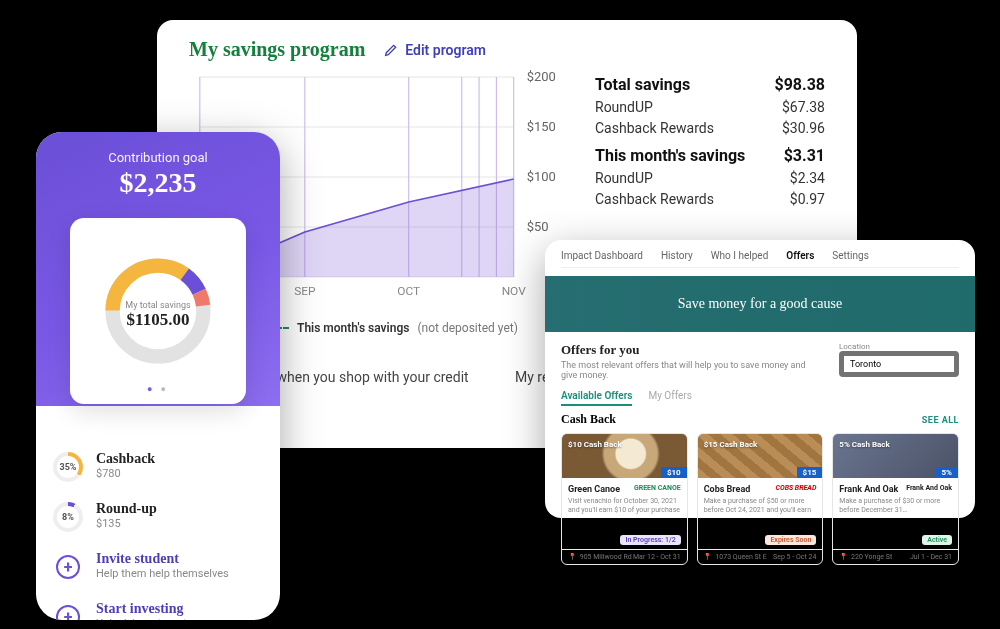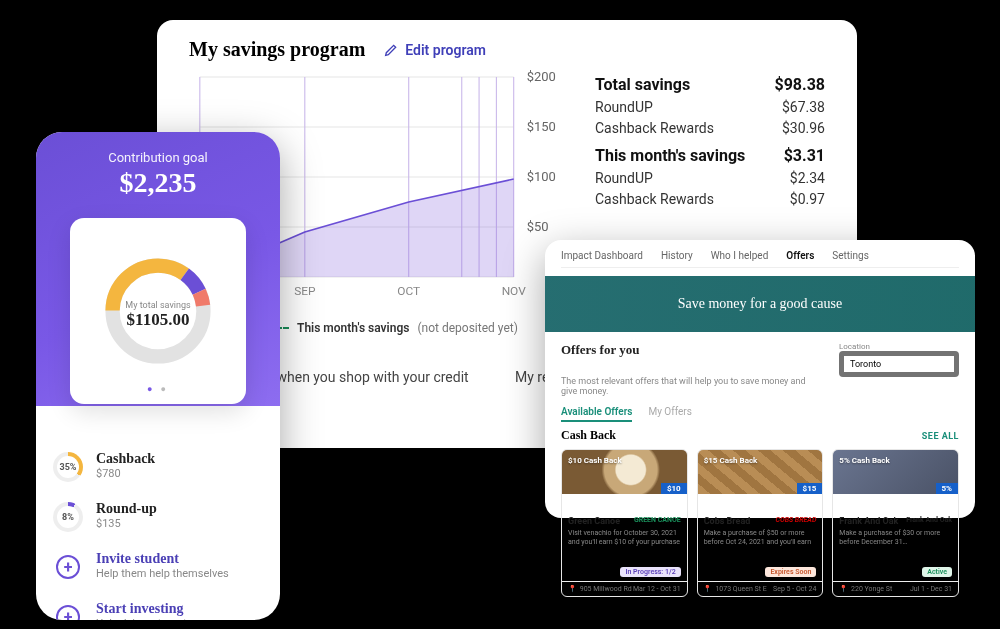--- a/index.html
+++ b/index.html
@@ -2,21 +2,21 @@
 <html><head>
 <meta charset="utf-8">
 <style>
 *{box-sizing:border-box;margin:0;padding:0;font-family:-apple-system,BlinkMacSystemFont,"Segoe UI",Roboto,sans-serif}
 body{background:#000;width:1000px;height:629px;position:relative;overflow:hidden}
 .card{background:#fff;border-radius:16px;box-shadow:0 12px 40px rgba(0,0,0,.35);position:absolute}
 
 
 #savings{left:157px;top:20px;width:700px;height:428px;padding:18px 32px}
 #savings .hdr{display:flex;align-items:center;gap:18px;margin-bottom:6px}
-#savings h2{font-family:Georgia,serif;font-size:20px;font-weight:700;color:#000000}
+#savings h2{font-family:Georgia,serif;font-size:20px;font-weight:700;color:#15803d}
 .edit{display:flex;align-items:center;gap:6px;color:#3f3fb8;font-weight:600;font-size:14px}
 .edit svg{width:16px;height:16px}
 .chart-row{display:flex;gap:38px}
 .chart-box{flex:1;position:relative;height:240px}
 .chart-box svg{width:100%;height:100%}
 .stats{width:230px;padding-top:8px}
 .stats .srow{display:flex;justify-content:space-between;font-size:14px;color:#333;margin:5px 0}
 .stats .strong{font-family:Georgia,serif;font-weight:700;font-size:16px;color:#111;margin-top:10px}
 .stats .strong:first-child{margin-top:0}
 .legend{display:flex;align-items:center;gap:8px;margin-top:14px;margin-left:80px;font-size:12px;color:#333;font-weight:600}
@@ -46,38 +46,38 @@
 .mi .txt .t.link{color:#4a3fb5}
 .mi .txt .s{font-size:11px;color:#888;line-height:1.3}
 
 
 #offers{left:545px;top:240px;width:430px;height:278px;padding:10px 16px 14px;font-size:10px}
 .tabs{display:flex;gap:18px;font-size:10px;color:#666;border-bottom:1px solid #eee;padding-bottom:6px}
 .tabs .active{color:#111;font-weight:600}
 .hero{background:linear-gradient(0deg,rgba(20,100,100,.82),rgba(20,100,100,.82)),linear-gradient(90deg,#79a,#588);height:56px;display:flex;align-items:center;justify-content:center;color:#fff;font-family:Georgia,serif;font-size:14px;margin:8px -16px 10px}
 .ofhead{display:flex;justify-content:space-between;align-items:flex-start;gap:20px}
 .ofhead h3{font-family:Georgia,serif;font-size:13px;color:#222;font-weight:700}
-.ofhead p{font-size:9px;color:#888;margin-top:18px}
+.ofhead p{font-size:9px;color:#888;margin-top:2px}
 .loc label{font-size:8px;color:#888;display:block}
 .loc input{border:5px solid #737373;border-radius:4px;padding:3px 6px;font-size:9px;width:120px}
 .subtabs{display:flex;gap:16px;font-size:10px;margin:10px 0 6px}
 .subtabs .on{color:#1a8f7a;font-weight:600;border-bottom:2px solid #1a8f7a;padding-bottom:3px}
 .subtabs .off{color:#aaa}
 .sechead{display:flex;justify-content:space-between;align-items:center;margin:6px 0}
 .sechead b{font-family:Georgia,serif;font-size:12px}
 .seeall{color:#1a8f7a;font-size:9px;font-weight:700;letter-spacing:.5px}
 .ogrid{display:flex;gap:9px}
 .ocard{flex:1;border:1px solid #e6e6e6;border-radius:6px;overflow:hidden;display:flex;flex-direction:column}
 .oimg{height:44px;background:#d9cdb8;position:relative}
 .oimg1{background:radial-gradient(circle at 55% 45%,#f4ead4 0 20%,#c8a878 22% 36%,#7a5a34 40%)}
 .oimg2{background:repeating-linear-gradient(40deg,#b98d55 0 8px,#a07540 8px 16px)}
 .oimg3{background:linear-gradient(135deg,#6a7590,#4a5266)}
 .oimg .lbl{position:absolute;left:6px;top:6px;color:#fff;font-size:8px;font-weight:700;text-shadow:0 1px 2px rgba(0,0,0,.4)}
 .oimg .tag{position:absolute;right:0;bottom:0;background:#1660c9;color:#fff;font-size:8px;padding:1px 6px;font-weight:700}
-.obody{padding:22px 6px 4px}
+.obody{padding:6px 6px 4px}
 .obody .merch{display:flex;justify-content:space-between;font-size:9px;font-weight:700;color:#222;margin-bottom:3px}
 .obody .logo{font-size:7px;font-weight:700}
 .obody .logo.g{color:#1a8f5b}
 .obody .logo.c{color:#c00;font-style:italic}
 .obody .logo.f{color:#222}
 .obody .desc{font-size:7px;color:#888;line-height:1.25;height:18px;overflow:hidden}
 .obody .bot{display:flex;justify-content:space-between;align-items:center;margin-top:20px}
 .badge{font-size:7px;padding:1px 5px;border-radius:3px;font-weight:600}
 .b-prog{background:#e9e3fb;color:#5a3fb8}
 .b-exp{background:#fde7dc;color:#c6552c}

